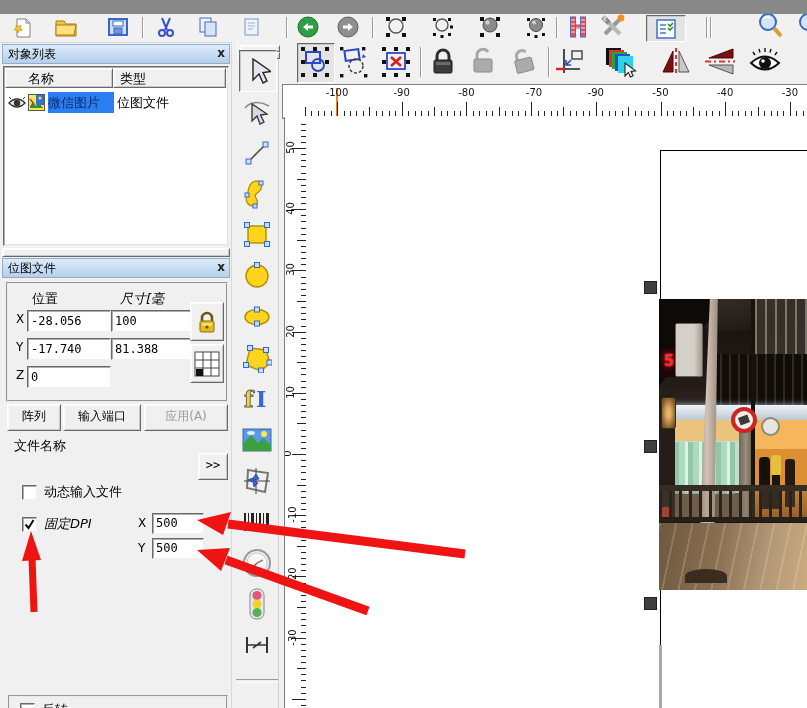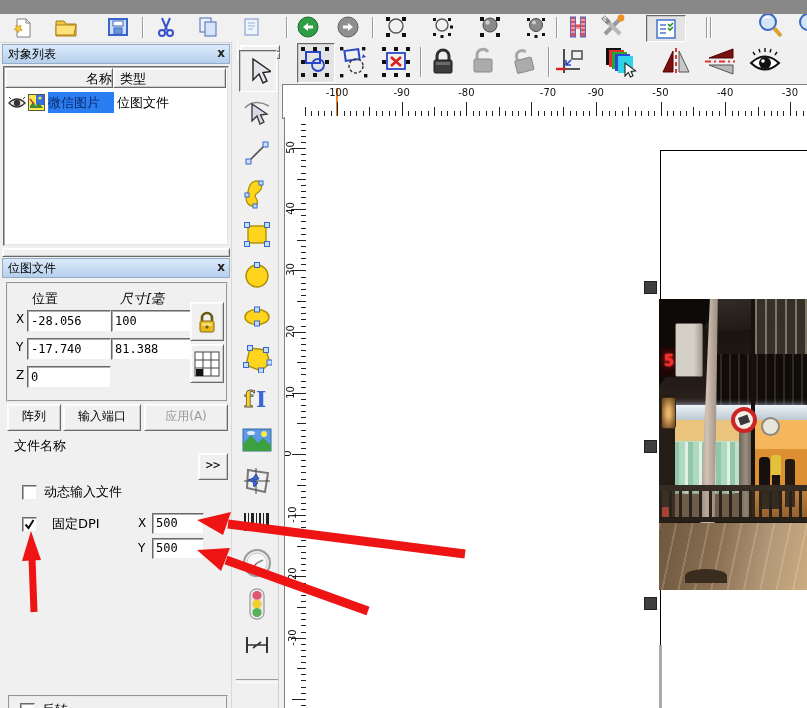--- a/index.html
+++ b/index.html
@@ -295,21 +295,21 @@
           </g>
         </svg>
     </div>
   </div>
 
   <div class="abs titlebar" style="left:2px;top:30px;width:216px;height:18px;">
     <span>对象列表</span>
     <span class="closex">x</span>
   </div>
   <div class="abs sunkenbox" style="left:3px;top:52px;width:224px;height:178px;">
-    <div class="abs raised" style="left:1px;top:1px;width:108px;height:20px;padding:1px 0;box-sizing:border-box;text-align:right;">
+    <div class="abs raised" style="left:1px;top:1px;width:108px;height:20px;padding:1px 22px;box-sizing:border-box;">
       <span>名称</span>
     </div>
     <div class="abs raised" style="left:109px;top:1px;width:113px;height:20px;padding:1px 6px;box-sizing:border-box;">
       <span>类型</span>
     </div>
     <div class="abs" style="left:1px;top:24px;width:221px;height:24px;">
       <svg class="abs" style="left:3px;top:5px;" width="18" height="14">
           <path d="M1 7q8-8 16 0q-8 8-16 0z" fill="#e8e8e8" stroke="#333" stroke-width="1.4"></path>
           <circle cx="9" cy="7" r="3.2" fill="#333"></circle>
           <path d="M3 3L1 1M15 3l2-2" stroke="#333"></path>
@@ -373,21 +373,21 @@
   <div class="abs raised btnlbl" style="left:198px;top:439px;width:28px;height:25px;line-height:23px;font-family:'DejaVu Sans Mono',monospace;"><span>&gt;&gt;</span></div>
 
   <div class="abs chkbox" style="left:22px;top:471px;"></div>
   <span class="abs" style="left:44px;top:469px;">动态输入文件</span>
 
   <div class="abs chkbox" style="left:22px;top:503px;">
     <svg width="13" height="13">
         <path d="M2.5 6.5l3 3.5 5-8" stroke="#111" stroke-width="2" fill="none"></path>
       </svg>
   </div>
-  <span class="abs" style="left:52px;top:501px;">固定DPI</span>
+  <span class="abs" style="left:44px;top:501px;font-style:italic;">固定DPI</span>
   <span class="abs" style="left:138px;top:502px;font-size:12px;">X</span>
   <div class="abs field" style="left:152px;top:499px;width:44px;height:19px;line-height:18px;"><span>500</span></div>
   <span class="abs" style="left:138px;top:527px;font-size:12px;">Y</span>
   <div class="abs field" style="left:152px;top:524px;width:44px;height:19px;line-height:18px;"><span>500</span></div>
 
   <div class="abs groove" style="left:8px;top:681px;width:216px;height:40px;"></div>
   <div class="abs chkbox" style="left:20px;top:689px;"></div>
   <span class="abs" style="left:42px;top:687px;">反转</span>
   <div class="abs raised" style="left:113px;top:699px;width:64px;height:20px;"></div>
 
@@ -596,21 +596,21 @@
       <div class="htick" style="left: 468px; height: 5px;"></div>
       <div class="htick" style="left: 474.5px; height: 5px;"></div>
       <div class="htick" style="left: 481px; height: 5px;"></div>
       <div class="htick" style="left: 487.4px; height: 5px;"></div>
       <div class="htick" style="left: 493.9px; height: 14px;"></div>
       <div class="htick" style="left: 500.4px; height: 5px;"></div>
       <div class="htick" style="left: 506.8px; height: 5px;"></div>
       <span class="hlab" style="left: 41px;">-100</span>
       <span class="hlab" style="left: 105.7px;">-90</span>
       <span class="hlab" style="left: 170.4px;">-80</span>
-      <span class="hlab" style="left: 252px;">-70</span>
+      <span class="hlab" style="left: 238px;">-70</span>
       <span class="hlab" style="left: 299.8px;">-90</span>
       <span class="hlab" style="left: 364.5px;">-50</span>
       <span class="hlab" style="left: 429.2px;">-40</span>
       <span class="hlab" style="left: 493.9px;">-30</span>
     </div>
   <div class="abs" style="left:284px;top:103px;width:22px;height:605px;background:#fff;border-left:1px solid #808080;border-right:1px solid #404040;overflow:hidden;">
       <div class="vtick" style="top: 6.5px; width: 5px;"></div>
       <div class="vtick" style="top: 12.6px; width: 5px;"></div>
       <div class="vtick" style="top: 18.8px; width: 5px;"></div>
       <div class="vtick" style="top: 24.9px; width: 5px;"></div>

